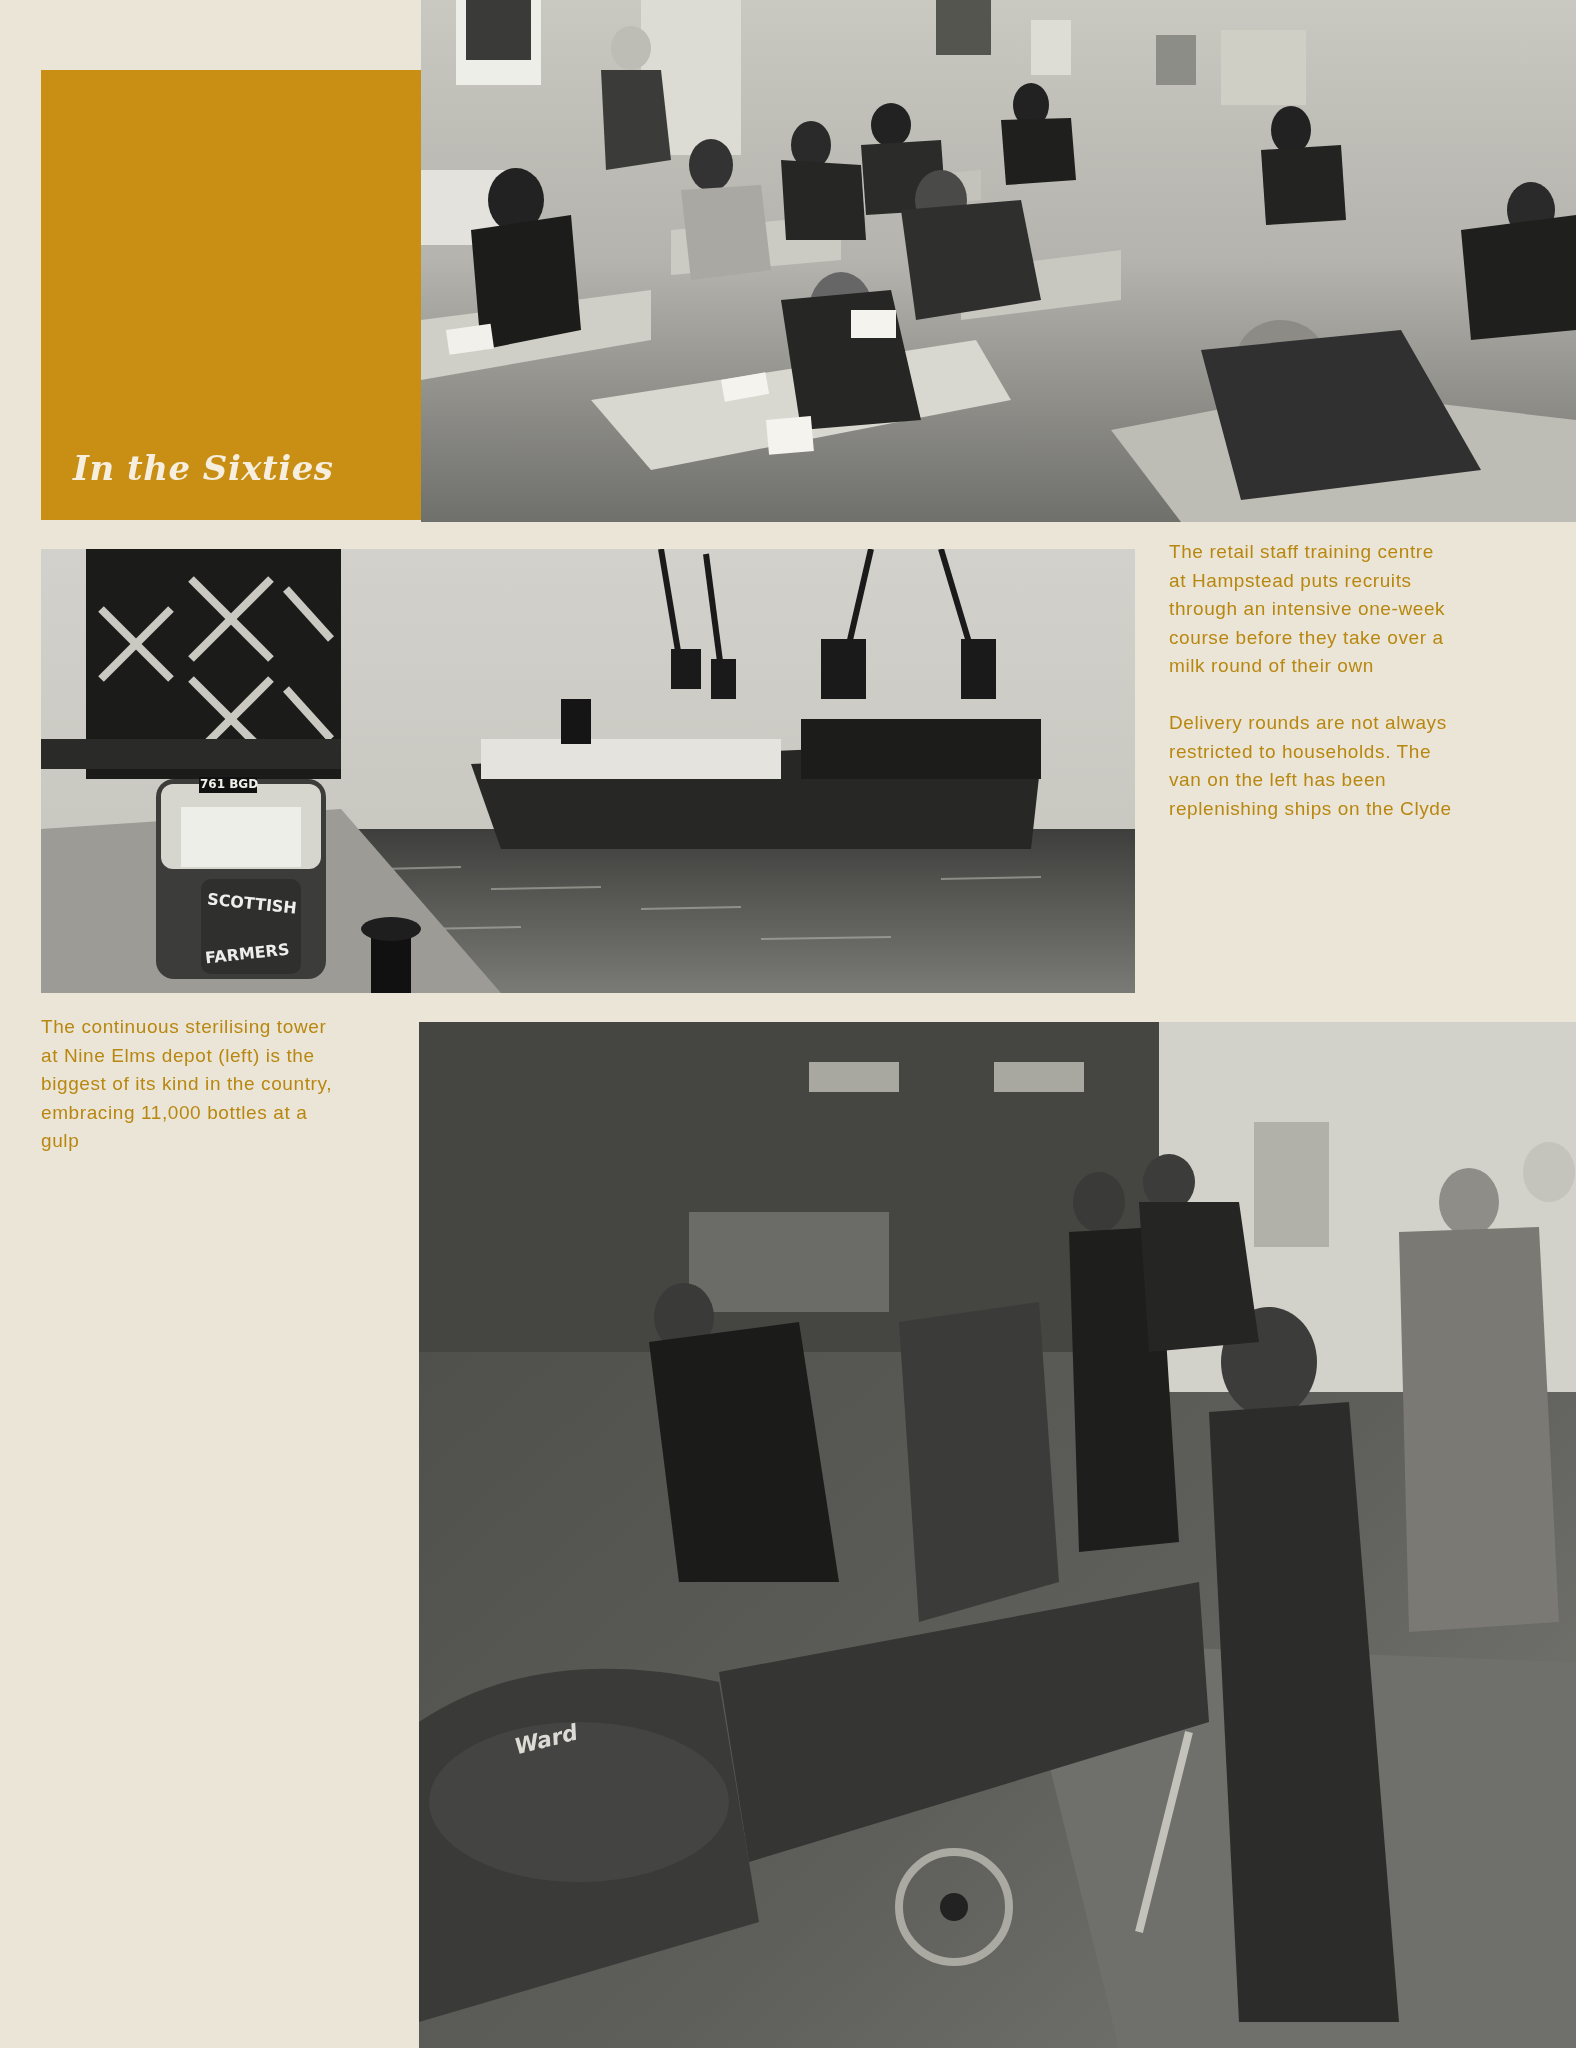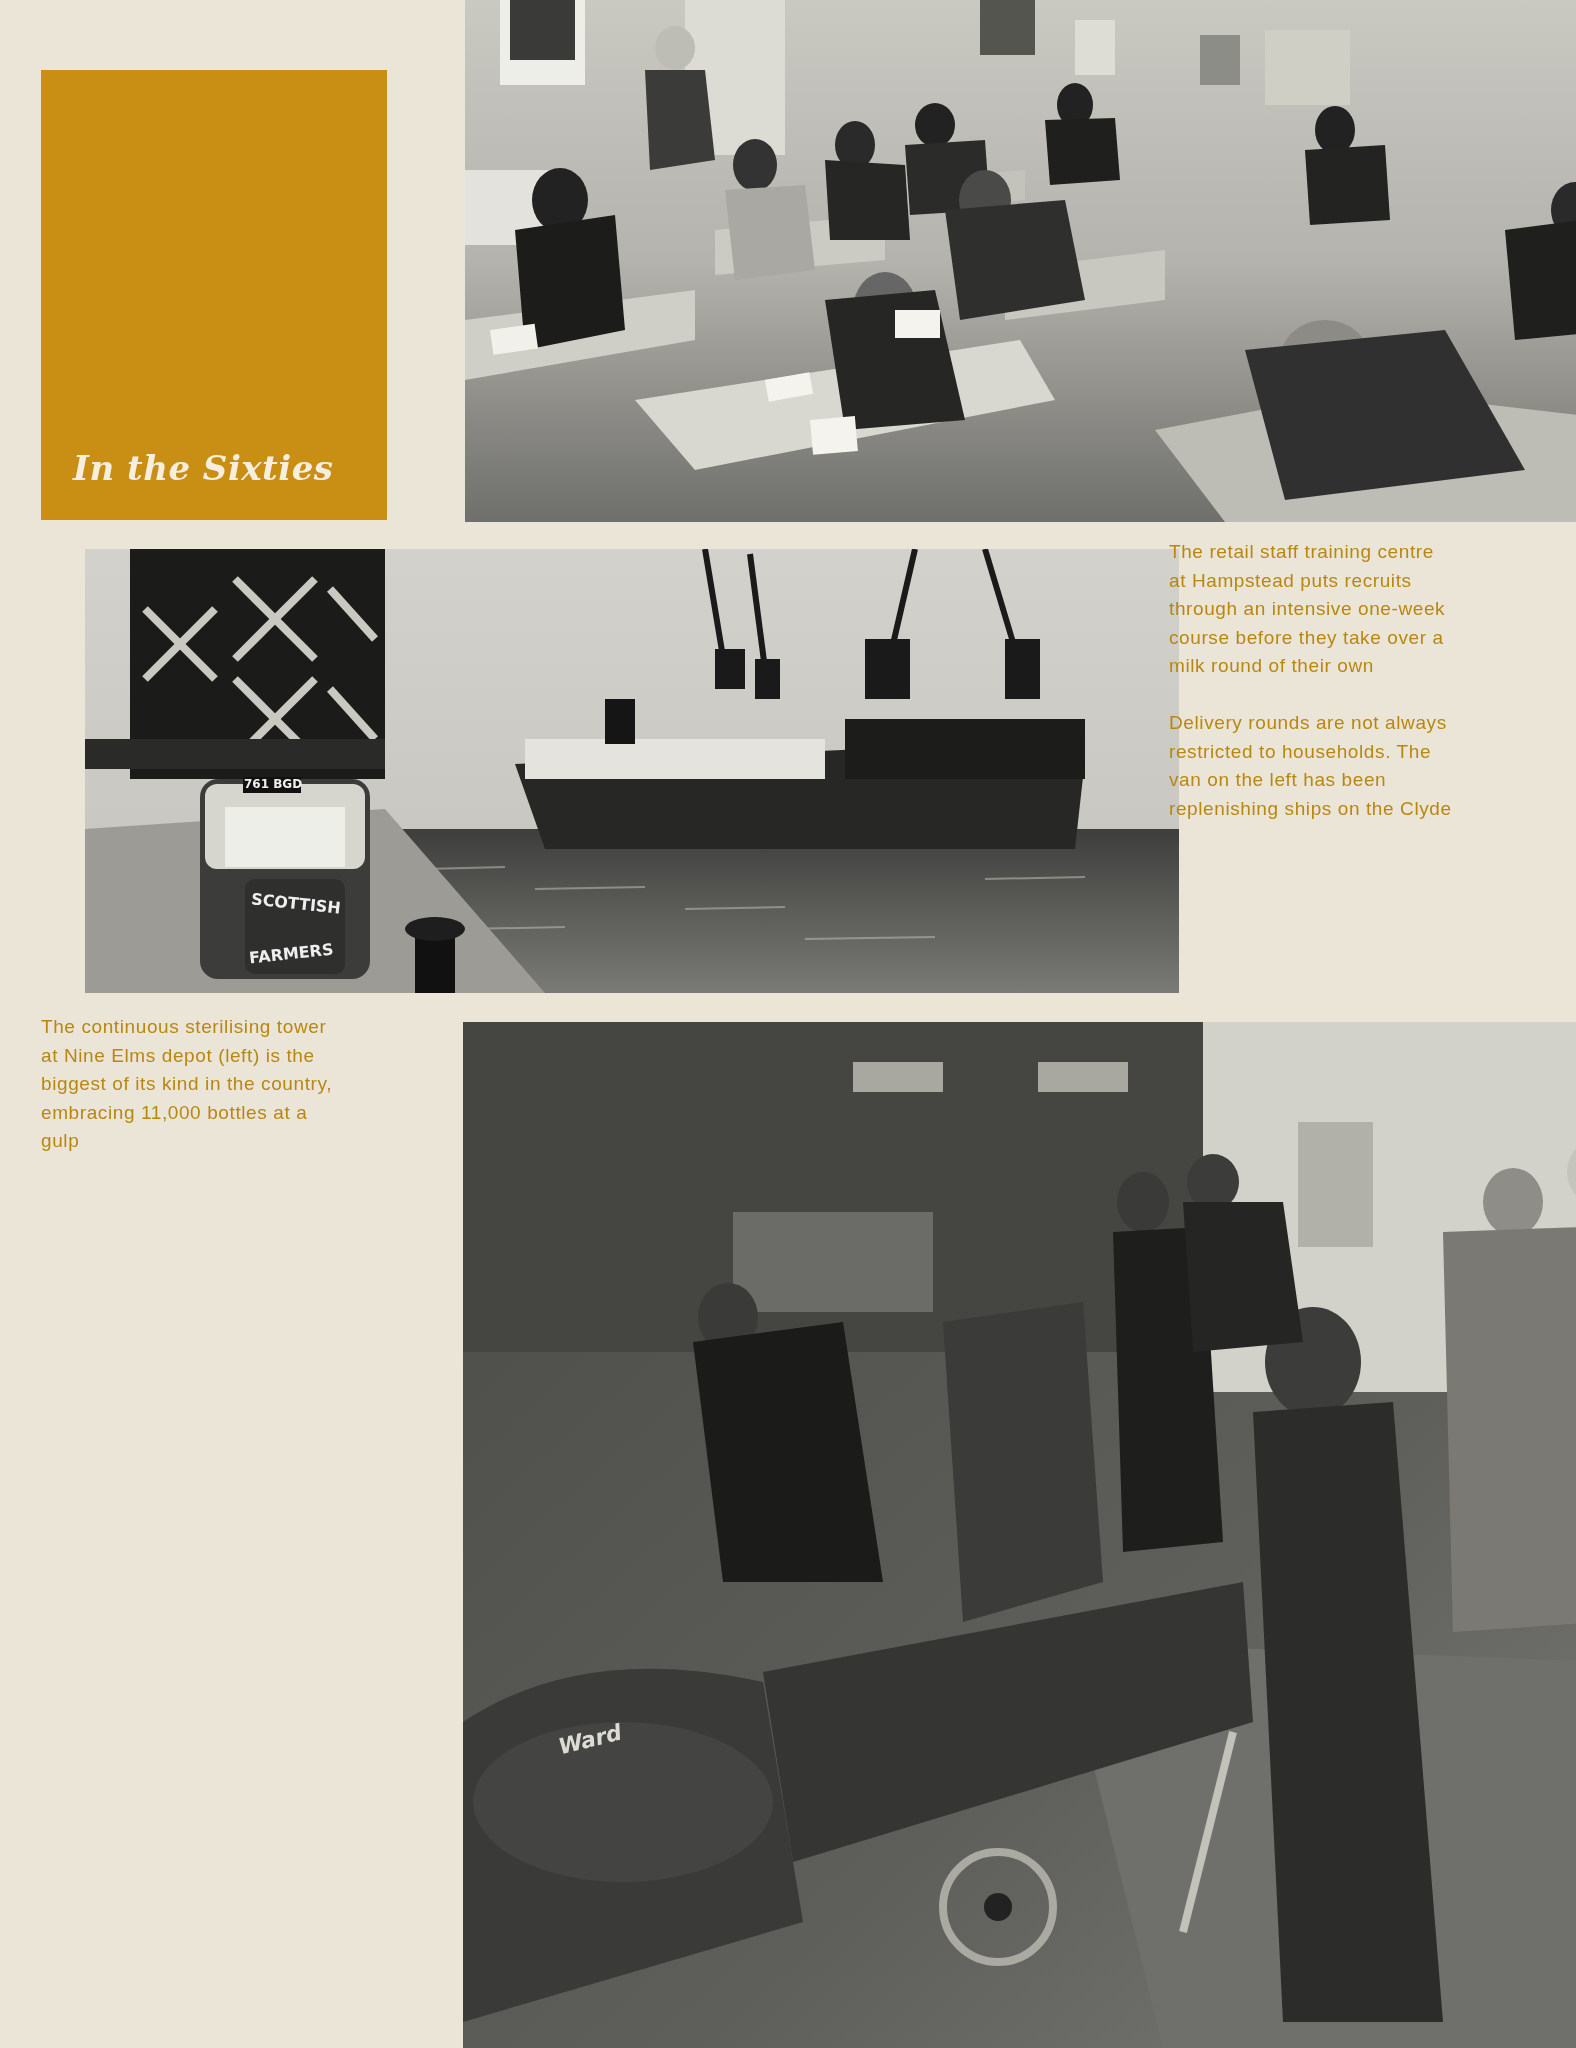--- a/index.html
+++ b/index.html
@@ -5,28 +5,29 @@
   html, body { margin: 0; padding: 0; }
   body {
     width: 1576px; height: 2048px; position: relative; overflow: hidden;
     background: #ebe5d8;
     font-family: "Liberation Sans", sans-serif;
   }
   .page { position: absolute; inset: 0; }
   .title-block {
     position: absolute; left: 41px; top: 70px; width: 346px; height: 450px;
     background: #c98f14;
+    padding-left: 45px;
   }
   .title-text {
     position: absolute; left: 32px; top: 378px;
     font-family: "DejaVu Serif", "Liberation Serif", serif;
     font-style: italic; font-weight: bold; font-size: 34px; color: #f6efe0;
     letter-spacing: 0.5px; white-space: nowrap;
   }
-  .photo { position: absolute; overflow: hidden; margin-left: 44px; }
+  .photo { position: absolute; overflow: hidden; }
   .photo svg { display: block; width: 100%; height: 100%; }
   .photo-classroom { left: 421px; top: 0; width: 1155px; height: 522px; background: #8f8f8a; }
   .photo-docks { left: 41px; top: 549px; width: 1094px; height: 444px; background: #b9b9b3; }
   .photo-workshop { left: 419px; top: 1022px; width: 1157px; height: 1026px; background: #5b5b58; }
   .caption {
     position: absolute; color: #b8870f; font-weight: normal; font-size: 19px;
     line-height: 28.5px; letter-spacing: 0.6px;
   }
   .caption p { margin: 0 0 28.5px 0; white-space: pre-line; }
   .caption p:last-child { margin-bottom: 0; }

